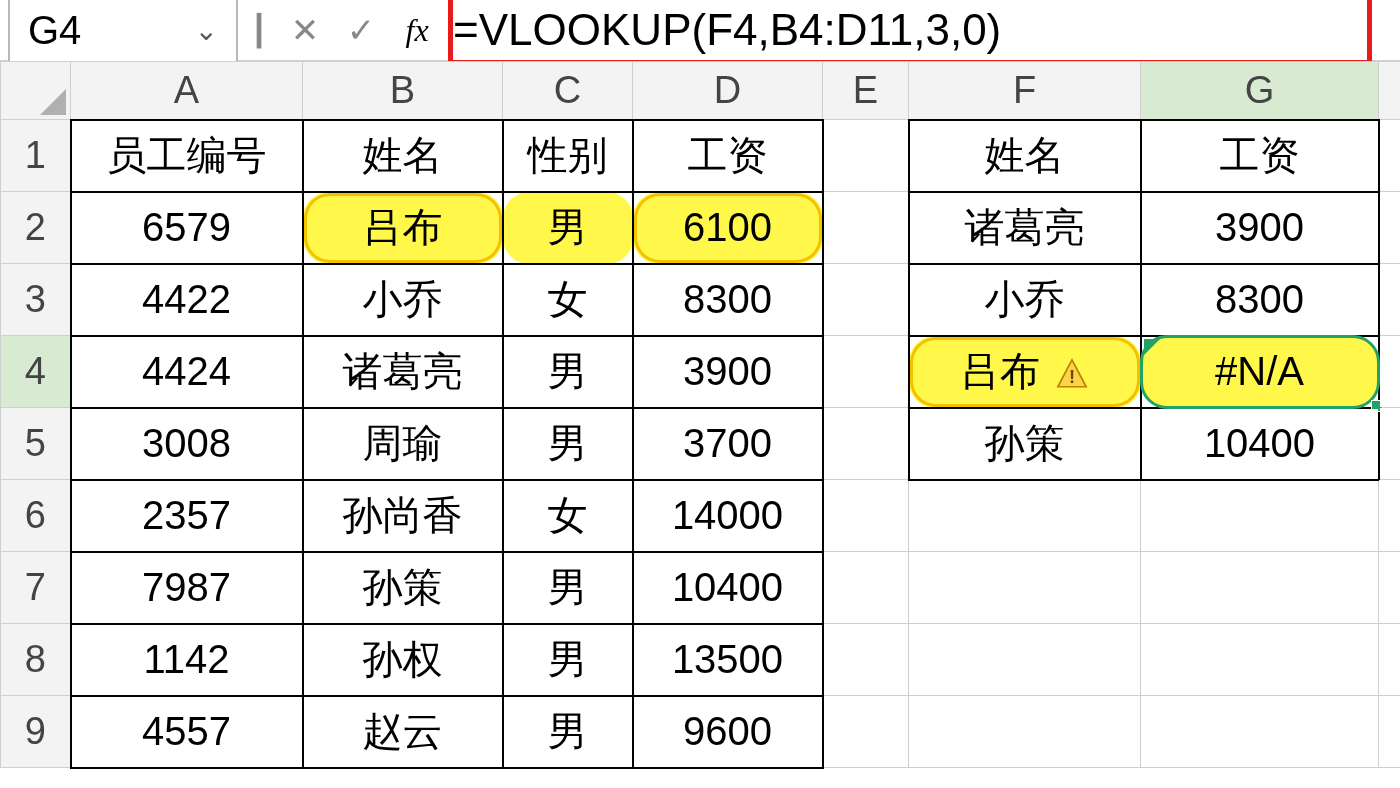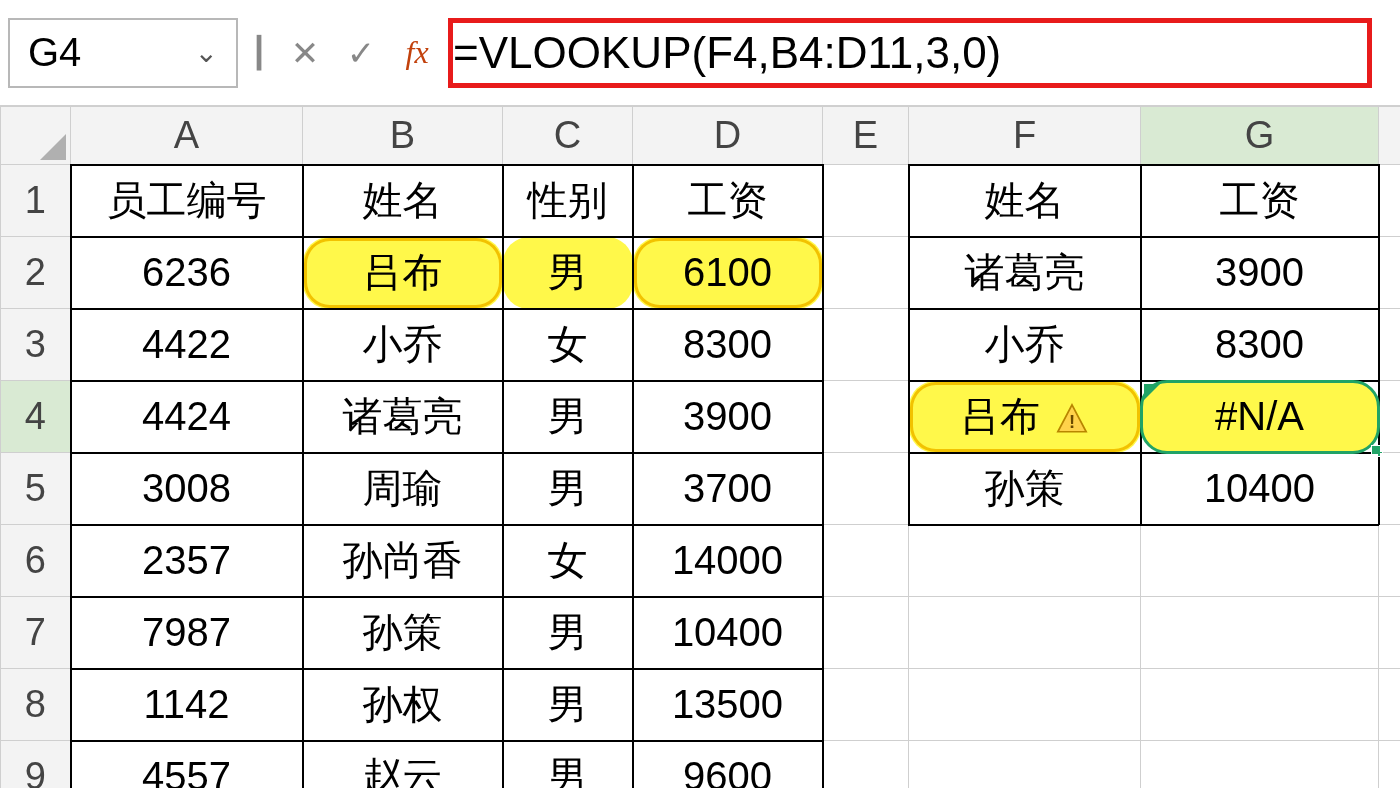--- a/index.html
+++ b/index.html
@@ -3,21 +3,21 @@
 <meta charset="utf-8">
 <style>
   * { box-sizing: border-box; }
   html, body { margin: 0; padding: 0; font-family: "Segoe UI", Arial, sans-serif; background: #fff; color: #000; }
   body { width: 1400px; height: 788px; overflow: hidden; }
 
   
   .formula-bar {
     display: flex;
     align-items: center;
-    height: 106px;
+    height: 61px;
     padding: 8px 8px 8px 8px;
     border-bottom: 1px solid #d0d0d0;
     gap: 6px;
     background: #fff;
   }
   .name-box {
     width: 230px;
     height: 70px;
     border: 2px solid #b8b8b8;
     display: flex;
@@ -32,21 +32,21 @@
   .fb-btn {
     width: 50px;
     height: 60px;
     display: flex;
     align-items: center;
     justify-content: center;
     font-size: 34px;
     color: #888;
     background: #fff;
   }
-  .fb-btn.fx { font-style: italic; font-family: "Times New Roman", serif; color: #c2410c; font-size: 32px; }
+  .fb-btn.fx { font-style: italic; font-family: "Times New Roman", serif; color: #000000; font-size: 32px; }
   .formula-input-wrap {
     flex: 1;
     height: 70px;
     border: 5px solid #e81b1b;
     display: flex;
     align-items: center;
     font-size: 44px;
     background: #fff;
     margin-right: 20px;
   }
@@ -203,21 +203,21 @@
       <td class="tb">性别</td>
       <td class="tb">工资</td>
       <td></td>
       <td class="tb">姓名</td>
       <td class="tb">工资</td>
       <td></td>
     </tr>
 
     <tr>
       <td class="rowhdr">2</td>
-      <td class="tb">6236</td>
+      <td class="tb">6579</td>
       <td class="tb yellow yellow-box">吕布</td>
       <td class="tb yellow">男</td>
       <td class="tb yellow yellow-box">6100</td>
       <td></td>
       <td class="tb">诸葛亮</td>
       <td class="tb">3900</td>
       <td></td>
     </tr>
 
     <tr>

